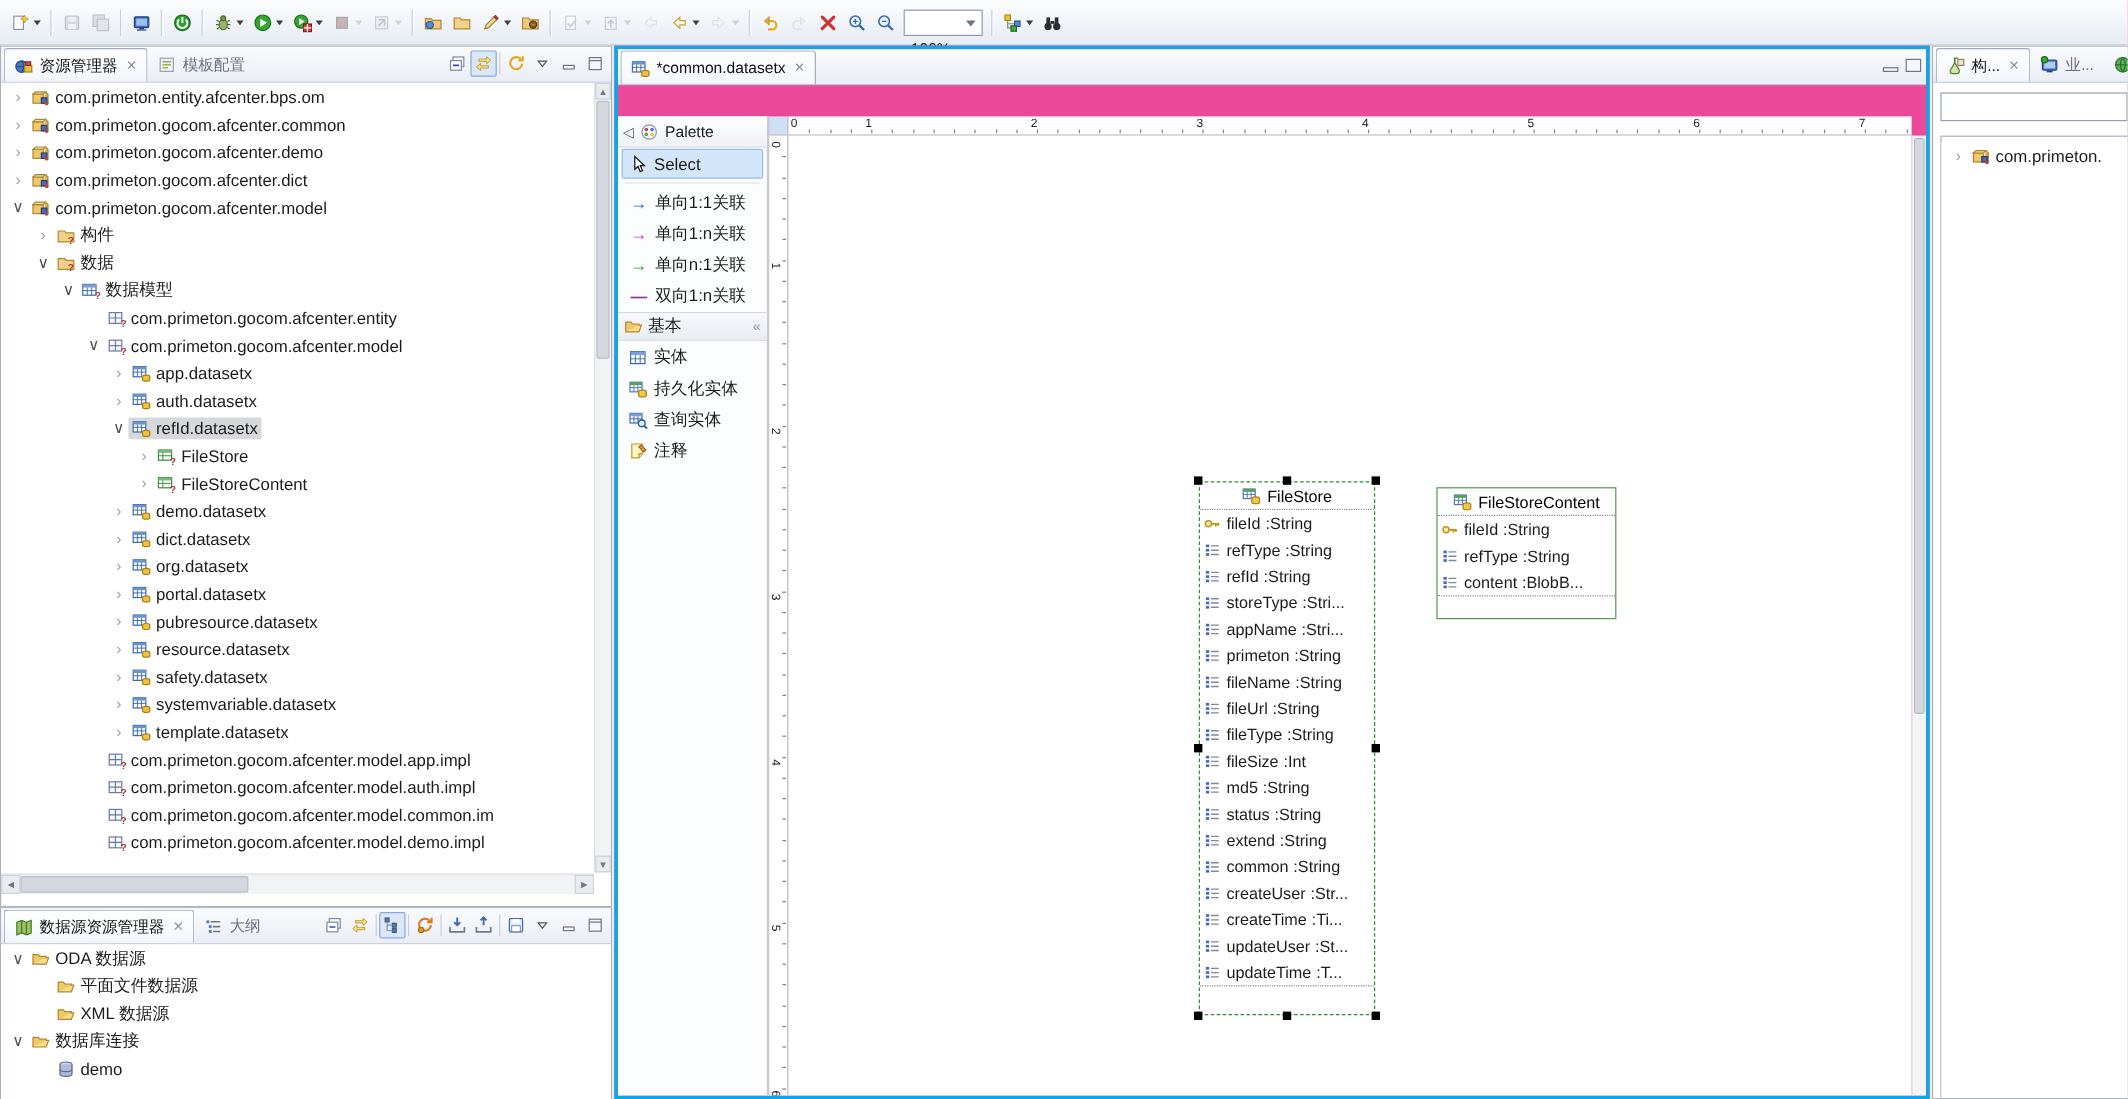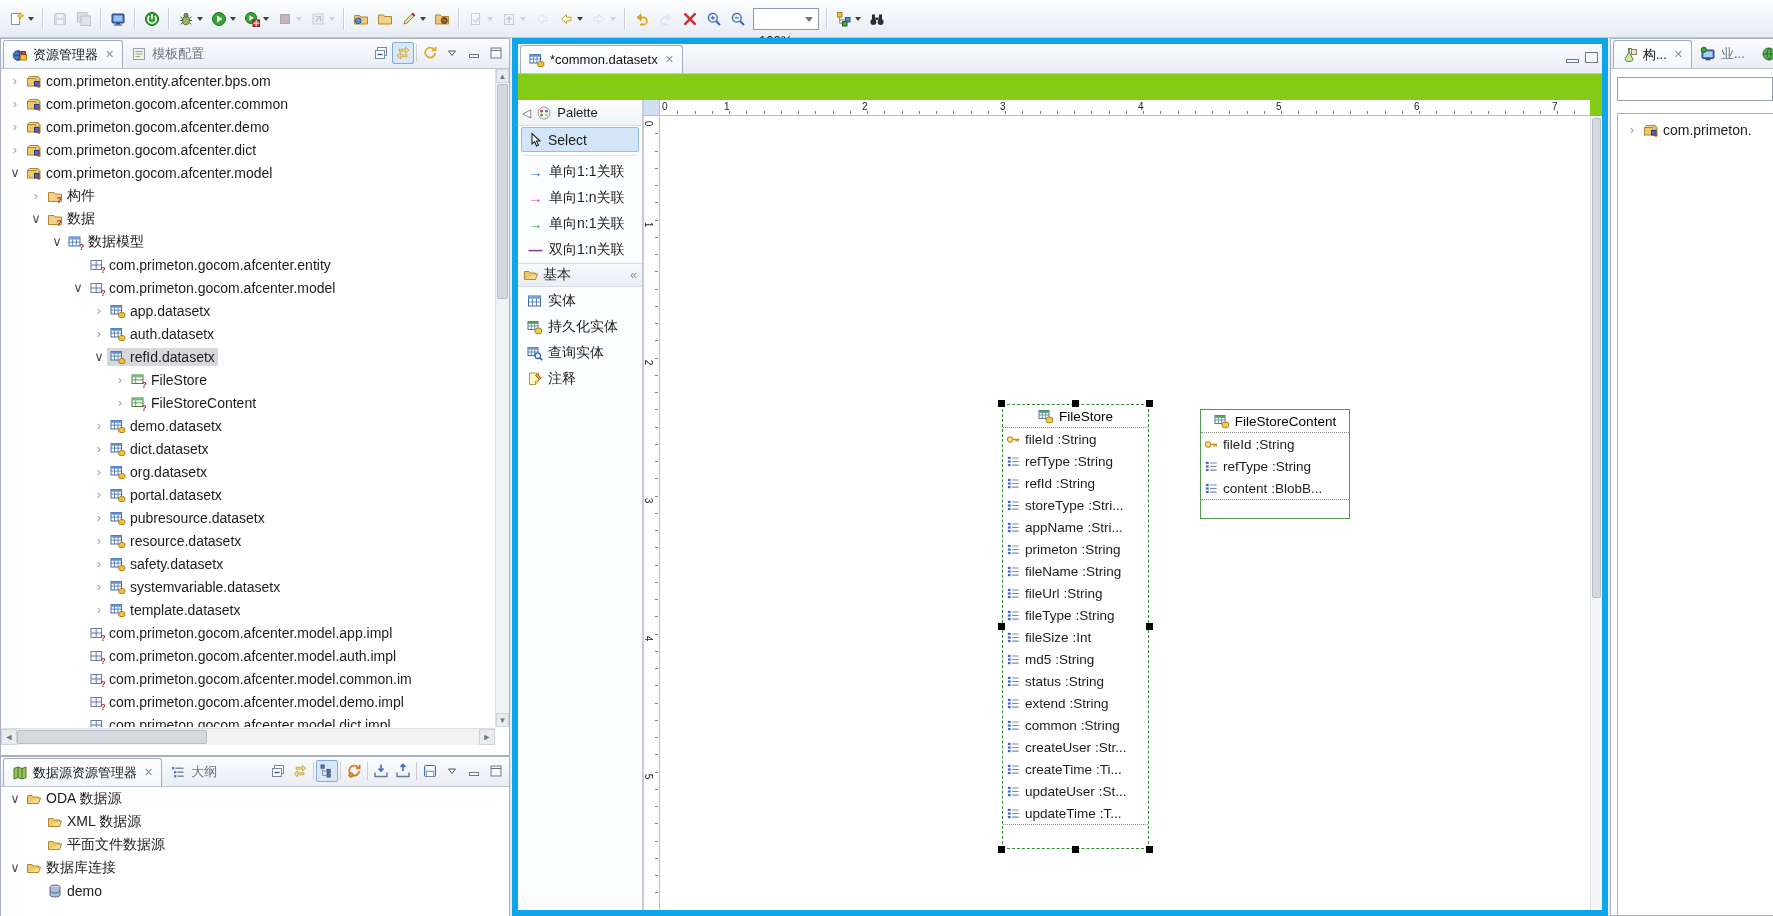--- a/index.html
+++ b/index.html
@@ -40,21 +40,21 @@
   .trow .icon { width:16px; height:16px; flex:none; }
 
   
   .vscroll { position:absolute; width:14px; background:#f2f3f5; border-left:1px solid #dcdfe4; }
   .hscroll { position:absolute; height:17px; background:#f2f3f5; border-top:1px solid #dcdfe4; display:flex; }
   .sb-btn { width:16px; height:100%; background:#e9ebef; border:1px solid #cfd3da; color:#6f7886; font-size:9px; display:flex; align-items:center; justify-content:center; flex:none; }
   .sb-vbtn { height:14px; width:100%; background:#e9ebef; border:1px solid #cfd3da; color:#6f7886; font-size:8px; display:flex; align-items:center; justify-content:center; }
   .thumb { background:#d4d8df; border:1px solid #b7bdc7; border-radius:2px; }
 
   
-  #editor { position:absolute; top:38px; left:512px; width:1096px; height:878px; background:#84cc16; border:6px solid #0ea5e9; }
+  #editor { position:absolute; top:38px; left:512px; width:1096px; height:878px; background:#ec4899; border:3px solid #0ea5e9; }
   #etabbar { height:30px; background:linear-gradient(#fafbfd,#e9edf4); border-bottom:1px solid #bfc6d2; display:flex; align-items:flex-end; padding-left:2px; position:relative; }
   #etabbar .tab.active { font-size:13px; }
   .winbtns { position:absolute; right:4px; top:8px; display:flex; gap:6px; }
   .winbtn { width:13px; height:11px; border:1px solid #6f7886; background:#f4f6f9; }
   .winbtn.min { height:4px; margin-top:7px; border-width:1px; }
   #breadcrumb-bar { height:26px; padding:2px; background:#eef1f6; border-bottom:1px solid #cfd4dc; }
   #breadcrumb { height:22px; line-height:21px; background:#cbdff6; border:1px solid #aac4e4; padding:0 6px; color:#15243a; font-size:13.5px; white-space:nowrap; overflow:hidden; }
   #ebody { position:absolute; top:56px; left:0; right:0; bottom:0; }
 
   
@@ -813,33 +813,20 @@
             <span class="icon">
               <svg width="16" height="16" viewBox="0 0 16 16">
                 <rect x="2" y="3.5" width="10.5" height="9" fill="#f6f8fb" stroke="#6a7aa0"></rect>
                 <path d="M2 8h10.5M7.2 3.5v9" stroke="#6a7aa0"></path>
                 <text x="11.5" y="15.5" font-size="8.5" fill="#b03030" font-weight="bold" font-family="Liberation Sans,sans-serif">?</text>
               </svg>
             </span>
             <span>com.primeton.gocom.afcenter.model.demo.impl</span>
           </span>
         </div>
-        <div class="trow" style="padding-left: 69px;">
-          <span class="exp"></span>
-          <span class="selwrap">
-            <span class="icon">
-              <svg width="16" height="16" viewBox="0 0 16 16">
-                <rect x="2" y="3.5" width="10.5" height="9" fill="#f6f8fb" stroke="#6a7aa0"></rect>
-                <path d="M2 8h10.5M7.2 3.5v9" stroke="#6a7aa0"></path>
-                <text x="11.5" y="15.5" font-size="8.5" fill="#b03030" font-weight="bold" font-family="Liberation Sans,sans-serif">?</text>
-              </svg>
-            </span>
-            <span>com.primeton.gocom.afcenter.model.dict.impl</span>
-          </span>
-        </div>
       </div>
     <div class="vscroll" style="top:30px;right:0;bottom:28px;">
       <div class="sb-vbtn">▲</div>
       <div class="thumb" style="position:absolute;top:15px;left:1px;right:1px;height:215px;"></div>
       <div class="sb-vbtn" style="position:absolute;bottom:0;left:0;right:0;">▼</div>
     </div>
     <div class="hscroll" style="left:0;right:14px;bottom:10px;">
       <div class="sb-btn">◄</div>
       <div class="thumb" style="width:190px;margin:1px 0;"></div>
       <div class="sb-btn" style="margin-left:auto;">►</div>
@@ -976,33 +963,33 @@
         </div>
         <div class="trow" style="padding-left: 27px;">
           <span class="exp"></span>
           <span class="selwrap">
             <span class="icon">
               <svg width="16" height="16" viewBox="0 0 16 16">
                 <path d="M1.5 12.5l2-5.5h11l-2 5.5z" fill="#f8dc8c" stroke="#b08830"></path>
                 <path d="M1.5 12.5V4.5h4.5l1 1.5h5.5v1" fill="#f0c868" stroke="#b08830"></path>
               </svg>
             </span>
-            <span>XML 数据源</span>
+            <span>平面文件数据源</span>
           </span>
         </div>
         <div class="trow" style="padding-left: 27px;">
           <span class="exp"></span>
           <span class="selwrap">
             <span class="icon">
               <svg width="16" height="16" viewBox="0 0 16 16">
                 <path d="M1.5 12.5l2-5.5h11l-2 5.5z" fill="#f8dc8c" stroke="#b08830"></path>
                 <path d="M1.5 12.5V4.5h4.5l1 1.5h5.5v1" fill="#f0c868" stroke="#b08830"></path>
               </svg>
             </span>
-            <span>平面文件数据源</span>
+            <span>XML 数据源</span>
           </span>
         </div>
         <div class="trow" style="padding-left: 6px;">
           <span class="exp open">∨</span>
           <span class="selwrap">
             <span class="icon">
               <svg width="16" height="16" viewBox="0 0 16 16">
                 <path d="M1.5 12.5l2-5.5h11l-2 5.5z" fill="#f8dc8c" stroke="#b08830"></path>
                 <path d="M1.5 12.5V4.5h4.5l1 1.5h5.5v1" fill="#f0c868" stroke="#b08830"></path>
               </svg>

